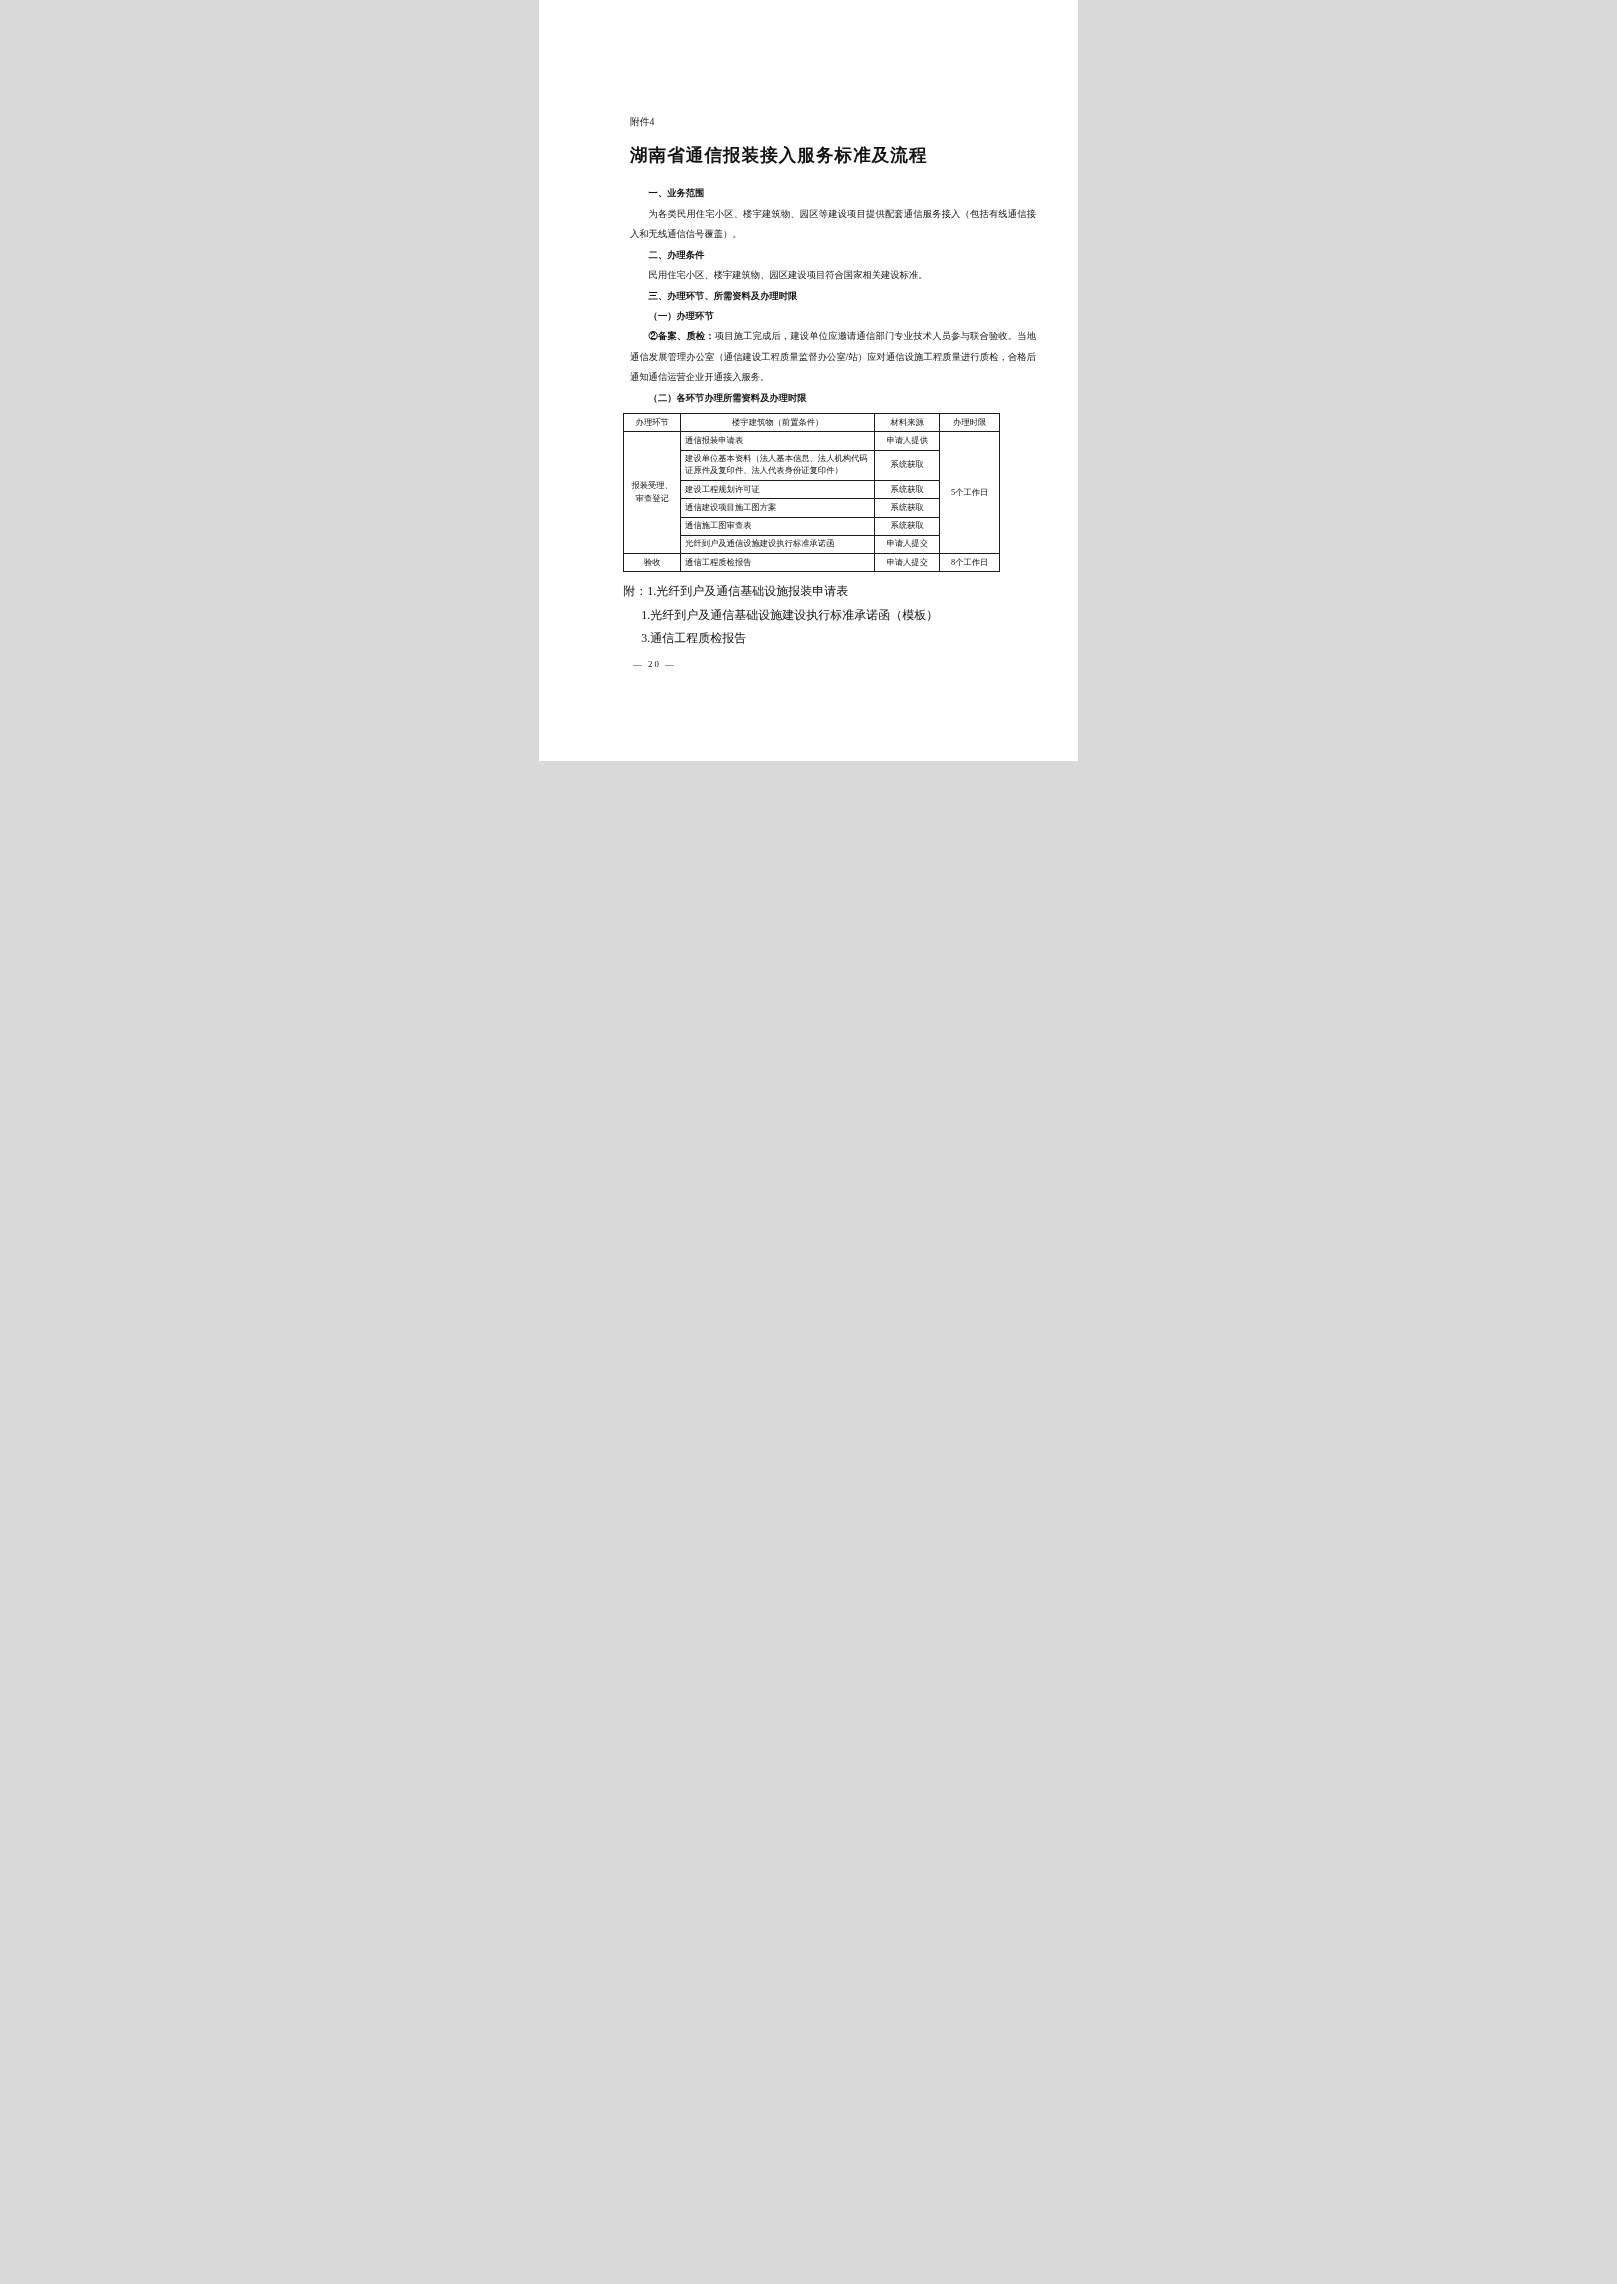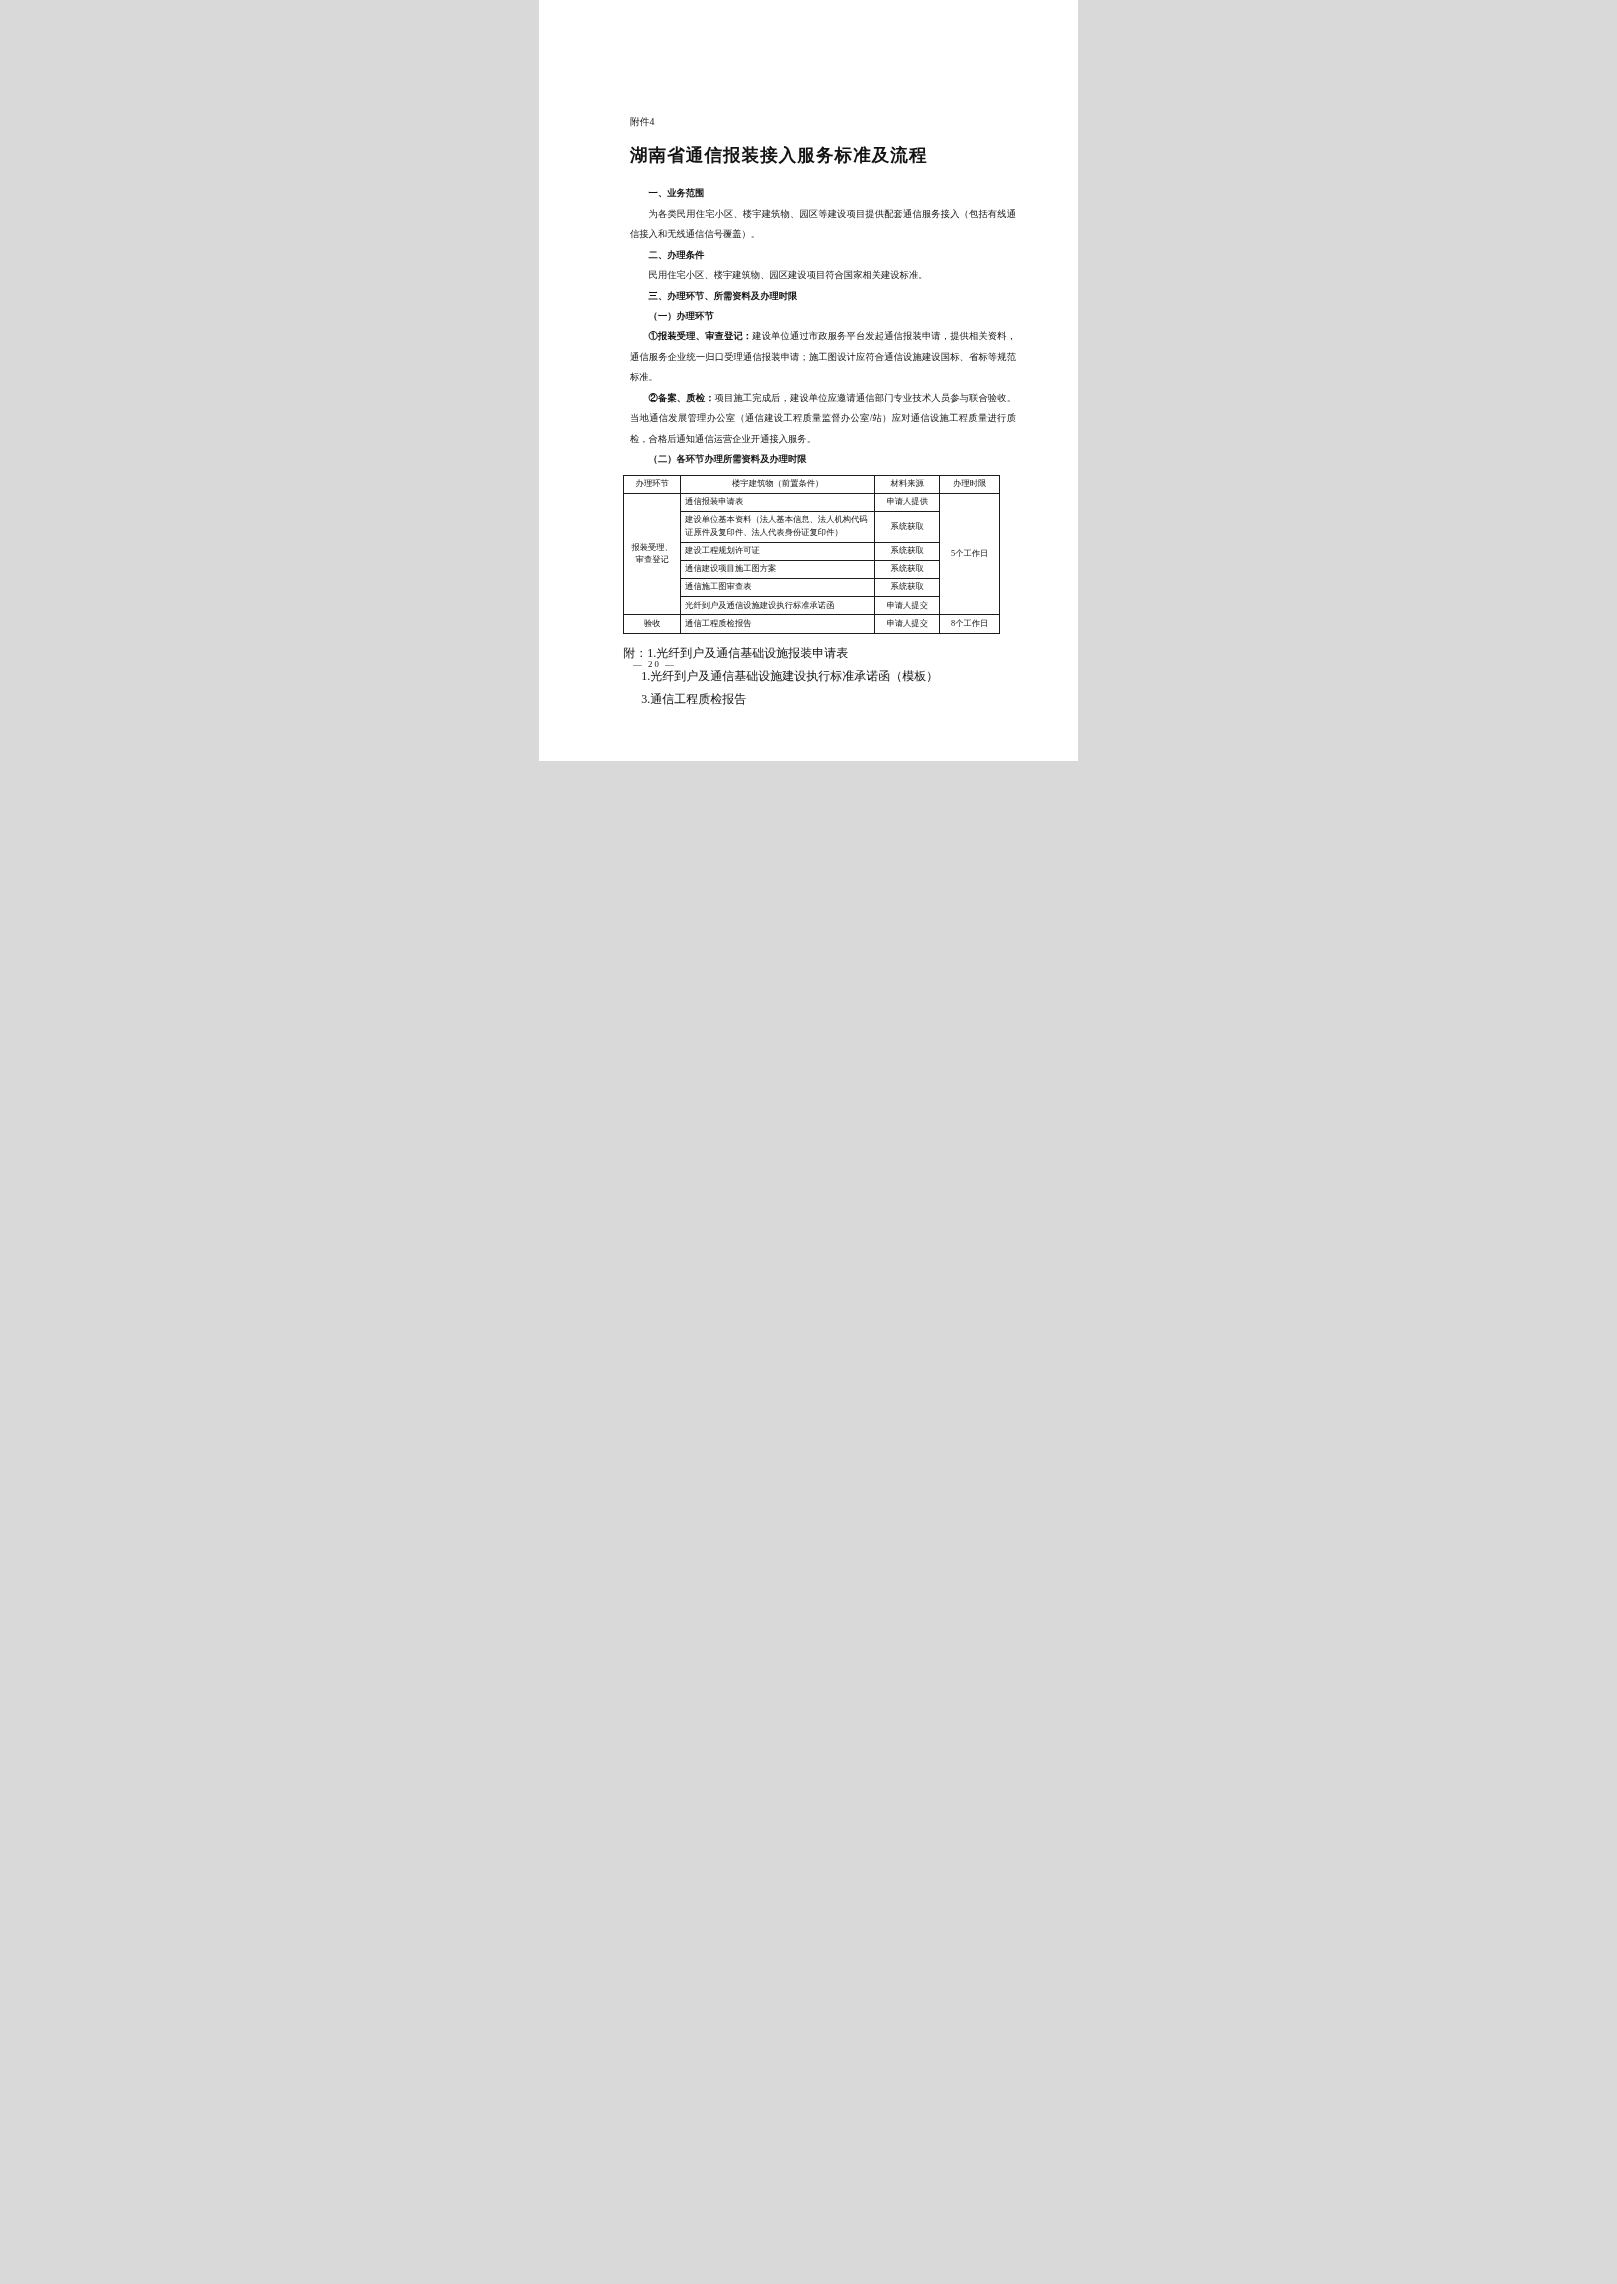--- a/index.html
+++ b/index.html
@@ -10,21 +10,21 @@
     width: 539px;
     height: 761px;
     margin: 0 auto;
     background: #ffffff;
     position: relative;
     color: #141414;
     overflow: hidden;
   }
 
   .content {
-    padding: 116px 62px 0 91px;
+    padding: 116px 42px 0 91px;
   }
 
   .attachment-label {
     font-size: 9.8px;
     margin-bottom: 13.7px;
   }
 
   .doc-title {
     font-family: "Liberation Sans", "DejaVu Sans", sans-serif;
     font-weight: bold;
@@ -102,21 +102,20 @@
     <div class="heading">一、业务范围</div>
     <div class="para">为各类民用住宅小区、楼宇建筑物、园区等建设项目提供配套通信服务接入（包括有线通信接入和无线通信信号覆盖）。</div>
 
     <div class="heading">二、办理条件</div>
     <div class="para">民用住宅小区、楼宇建筑物、园区建设项目符合国家相关建设标准。</div>
 
     <div class="heading">三、办理环节、所需资料及办理时限</div>
 
     <div class="subheading">（一）办理环节</div>
 
-    <div class="para"><span class="bold">①报装受理、审查登记：</span><span>建设单位通过市政服务平台发起通信报装申请，提供相关资料，通信服务企业统一归口受理通信报装申请；施工图设计应符合通信设施建设国标、省标等规范标准。</span></div>
 
     <div class="para"><span class="bold">②备案、质检：</span><span>项目施工完成后，建设单位应邀请通信部门专业技术人员参与联合验收。当地通信发展管理办公室（通信建设工程质量监督办公室/站）应对通信设施工程质量进行质检，合格后通知通信运营企业开通接入服务。</span></div>
 
     <div class="subheading">（二）各环节办理所需资料及办理时限</div>
 
     <table class="req-table">
       <colgroup>
         <col class="col-stage">
         <col class="col-mat">
         <col class="col-source">

